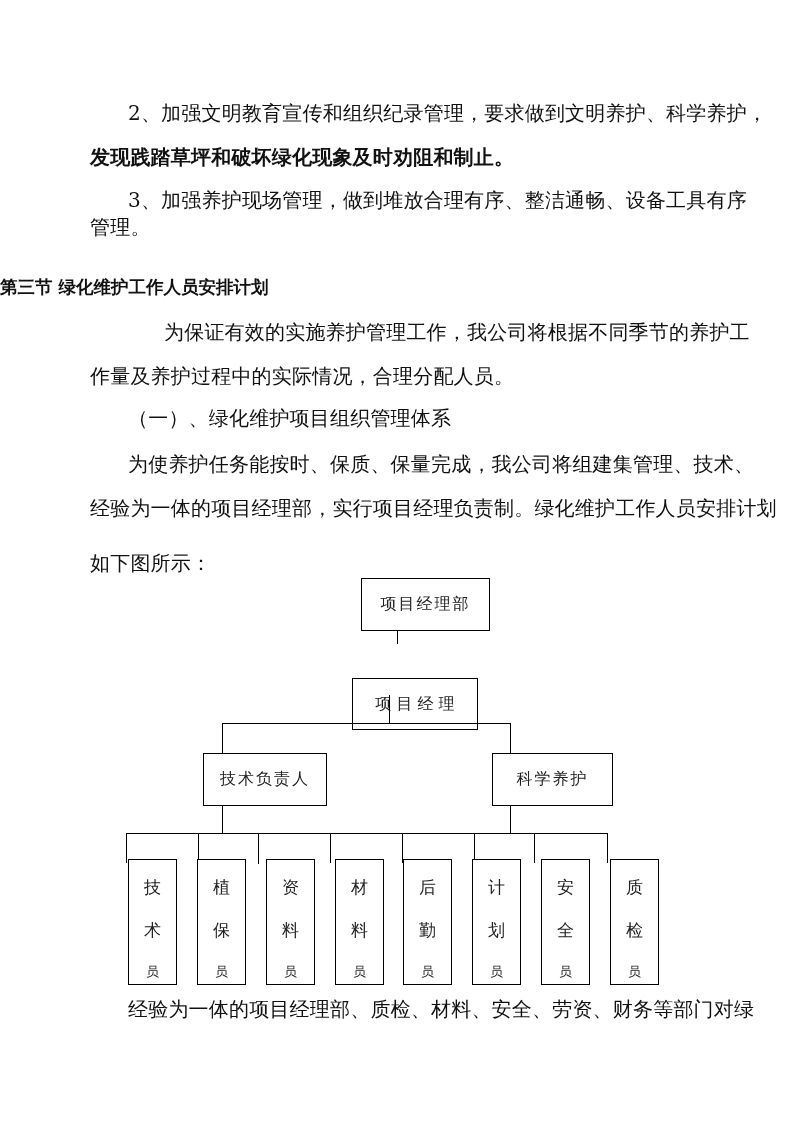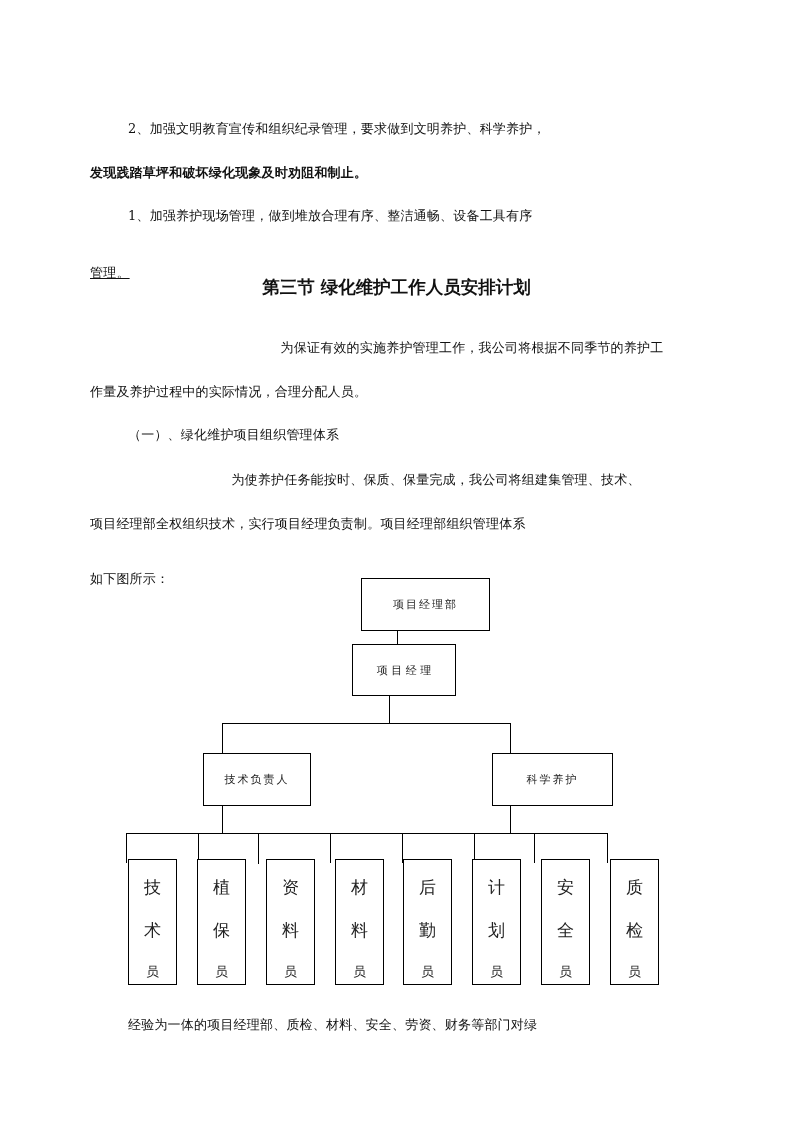--- a/index.html
+++ b/index.html
@@ -1,65 +1,65 @@
 <!DOCTYPE html>
 <html><head>
 <meta charset="utf-8">
 <style>
   html, body { margin:0; padding:0; background:#ffffff; }
   body { width:793px; height:1122px; position:relative; overflow:hidden;
          font-family: "DejaVu Serif", "Liberation Serif", serif; color:#111; }
-  .line { position:absolute; left:90px; width:616px; font-size:13px; line-height:22px;
-          white-space:nowrap; letter-spacing:0.2px;margin-top:16px; }
+  .line { position:absolute; left:90px; width:616px; font-size:20px; line-height:22px;
+          white-space:nowrap; letter-spacing:0.2px; }
   .indent { left:128px; }
-  .indent2 { left:164px;text-align:center; }
-  .heading { position:absolute; left:0; width:793px; text-align:center; top:276px;
+  .indent2 { left:164px; }
+  .heading { position:absolute; left:0; width:793px; text-align:left; top:276px;
              font-size:17.5px; font-weight:bold; line-height:22px;
              font-family:"DejaVu Sans", "Liberation Sans", sans-serif; }
   .box { position:absolute; border:1.5px solid #000; box-sizing:border-box; background:#fff;
-         display:flex; align-items:center; justify-content:center; font-size:11px;
+         display:flex; align-items:center; justify-content:center; font-size:16px;
          font-family:"DejaVu Sans", "Liberation Sans", sans-serif; color:#222; }
   .hl { position:absolute; height:0; border-top:1.5px solid #000; }
   .vl { position:absolute; width:0; border-left:1.5px solid #000; }
   .vbox { position:absolute; border:1.5px solid #000; box-sizing:border-box; background:#fff;
           font-family:"DejaVu Sans", "Liberation Sans", sans-serif; color:#222; }
   .vbox span { position:absolute; left:0; width:100%; text-align:center; font-size:17px; }
   .vbox span.c1 { top:16px; }
   .vbox span.c2 { top:59px; }
   .vbox span.c3 { top:103px; font-size:13px; }
 </style>
 </head>
 <body>
 
 <div class="line indent" style="top:102px;">2、加强文明教育宣传和组织纪录管理，要求做到文明养护、科学养护，</div>
 <div class="line" style="top:146px;font-weight:bold;">发现践踏草坪和破坏绿化现象及时劝阻和制止。</div>
-<div class="line indent" style="top:189px;">1、加强养护现场管理，做到堆放合理有序、整洁通畅、设备工具有序</div>
-<div class="line" style="top:246px;text-decoration:underline;">管理。</div>
+<div class="line indent" style="top:189px;">3、加强养护现场管理，做到堆放合理有序、整洁通畅、设备工具有序</div>
+<div class="line" style="top:216px;">管理。</div>
 
 <div class="heading">第三节  绿化维护工作人员安排计划</div>
 
 <div class="line indent2" style="top:321px;">为保证有效的实施养护管理工作，我公司将根据不同季节的养护工</div>
 <div class="line" style="top:365px;font-family:Liberation Serif, serif;">作量及养护过程中的实际情况，合理分配人员。</div>
 
 <div class="line" style="top:409px; left:128px;font-family:Liberation Mono, monospace;">（一）、绿化维护项目组织管理体系</div>
 
 <div class="line indent" style="top:453px;text-align:center;">为使养护任务能按时、保质、保量完成，我公司将组建集管理、技术、</div>
-<div class="line" style="top:497px;">项目经理部全权组织技术，实行项目经理负责制。项目经理部组织管理体系</div>
+<div class="line" style="top:497px;">经验为一体的项目经理部，实行项目经理负责制。绿化维护工作人员安排计划</div>
 <div class="line" style="top:552px;">如下图所示：</div>
 
 <div>
   <div class="box" style="left:361px; top:578px; width:129px; height:53px; letter-spacing:2px;">项目经理部</div>
   <div class="vl" style="left:397px; top:630px; height:14px;"></div>
-  <div class="box" style="left:352px; top:644px; width:104px; height:52px; white-space:pre;">项 目 经 理</div>
+  <div class="box" style="left:352px; top:678px; width:126px; height:52px; white-space:pre;">项 目 经 理</div>
   <div class="vl" style="left:389px; top:695px; height:28px;"></div>
   <div class="hl" style="left:222px; top:723px; width:289px;"></div>
   <div class="vl" style="left:222px; top:723px; height:30px;"></div>
   <div class="vl" style="left:510px; top:723px; height:30px;"></div>
 
-  <div class="box" style="left:203px; top:753px; width:108px; height:53px; letter-spacing:2px;">技术负责人</div>
+  <div class="box" style="left:203px; top:753px; width:124px; height:53px; letter-spacing:2px;">技术负责人</div>
   <div class="box" style="left:492px; top:753px; width:121px; height:53px; letter-spacing:2px;">科学养护</div>
 
   <div class="vl" style="left:222px; top:805px; height:28px;"></div>
   <div class="vl" style="left:510px; top:805px; height:28px;"></div>
   <div class="hl" style="left:126px; top:833px; width:482px;"></div>
 
   <div class="vl" style="left:126px; top:833px; height:30px;"></div>
   <div class="vl" style="left:198px; top:833px; height:27px;"></div>
   <div class="vl" style="left:258px; top:833px; height:31px;"></div>
   <div class="vl" style="left:330px; top:833px; height:30px;"></div>

